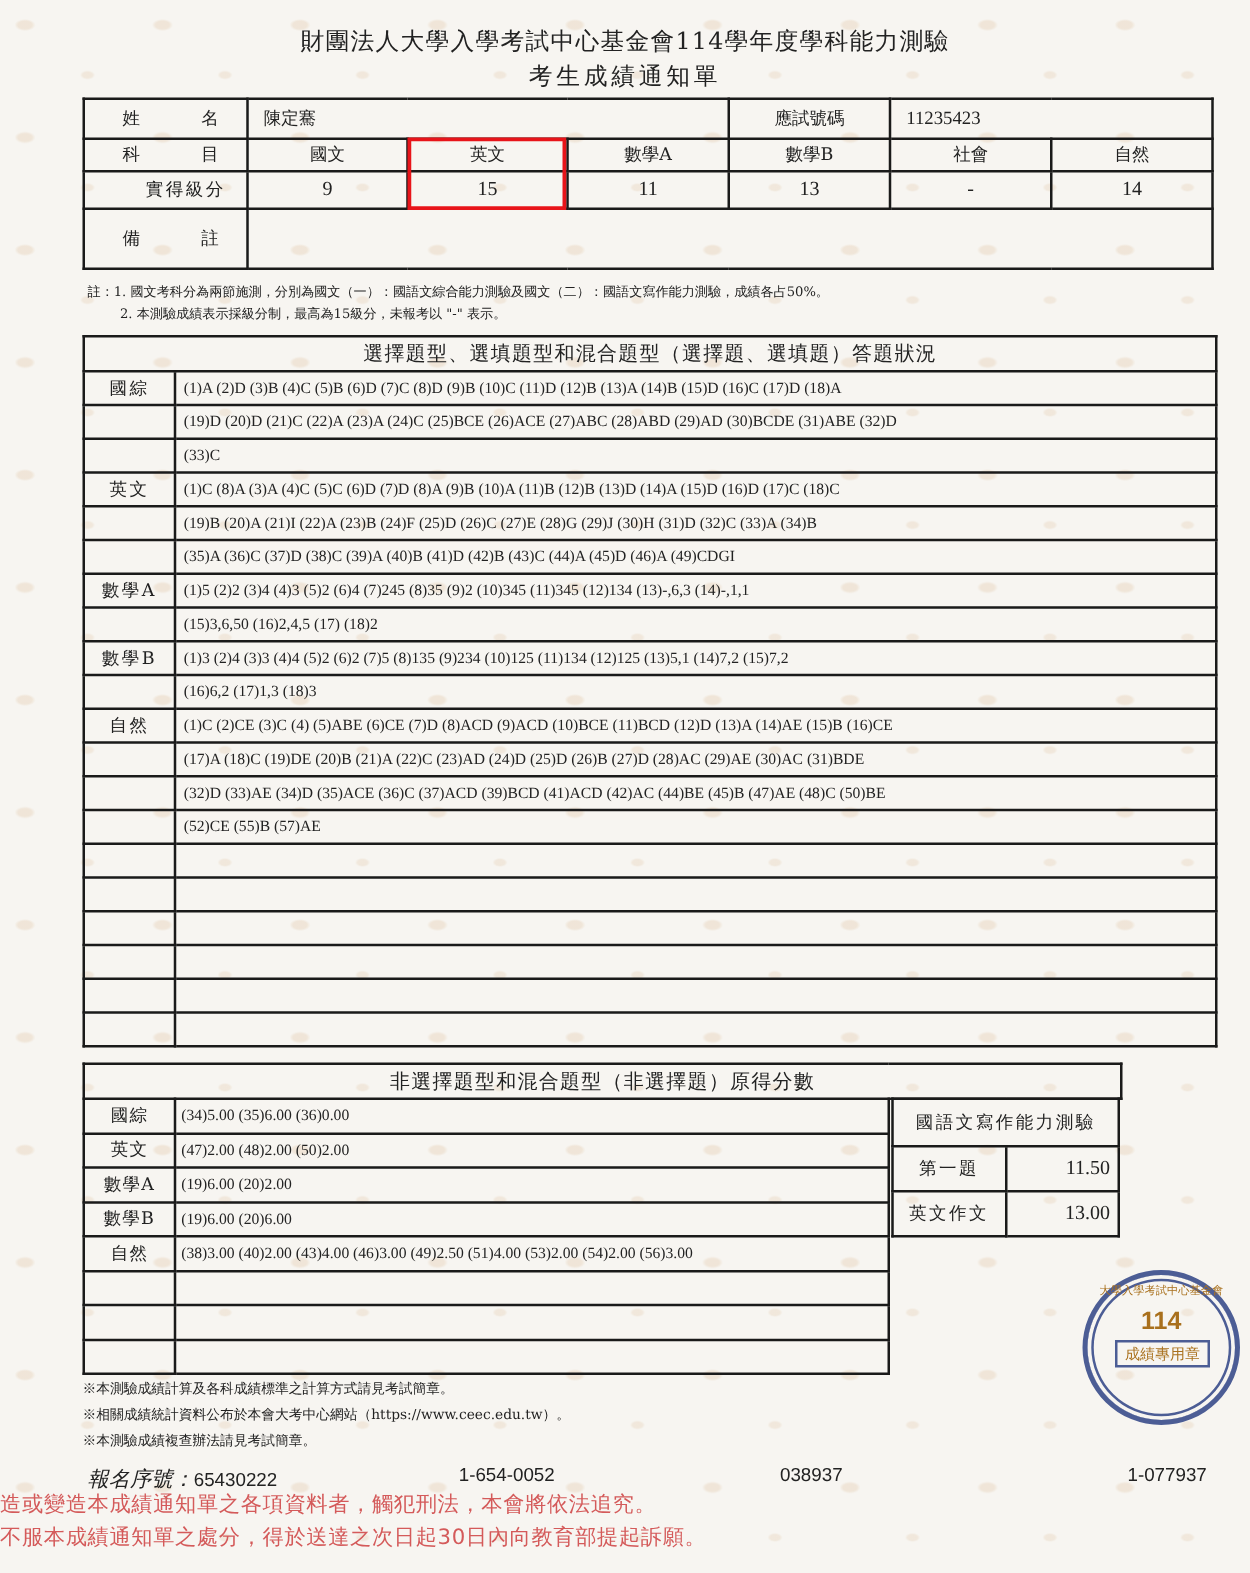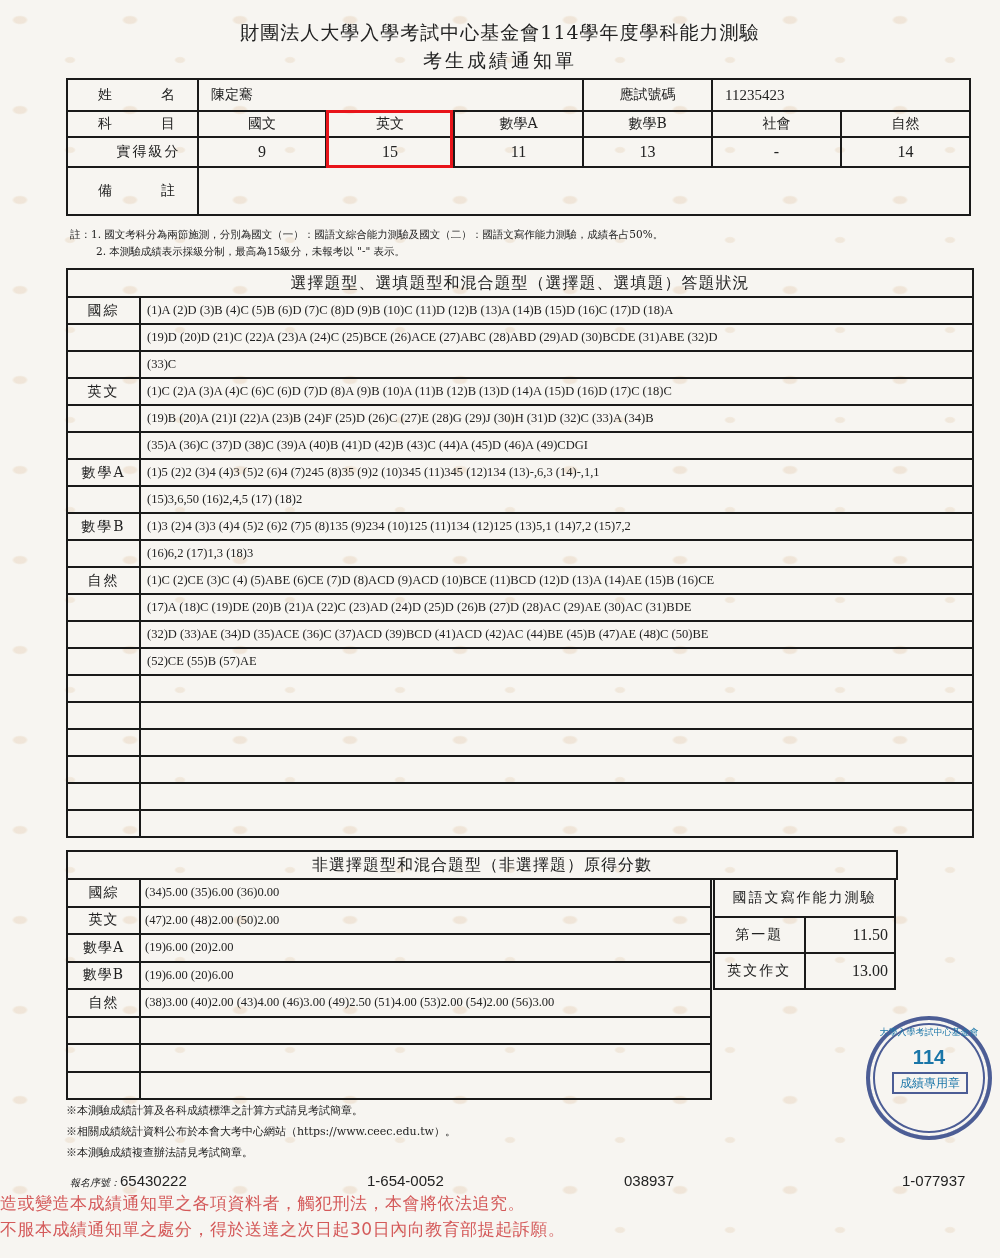--- a/index.html
+++ b/index.html
@@ -63,35 +63,35 @@
   .writing table { position: static; width: 183px; }
   .writing td { font-size: 14px; }
   .writing .cap { text-align: center; letter-spacing: 2px; height: 38px; }
   .writing .k { text-align: center; letter-spacing: 2px; height: 36px; width: 92px; }
   .writing .v { text-align: right; padding-right: 6px; font-family: "Liberation Serif", serif; font-size: 16px; }
 
   .footnotes { position: absolute; left: 66px; top: 1100px; font-size: 11px; line-height: 21px; }
 
   .footer-row { position: absolute; top: 1172px; font-family: "Liberation Sans", sans-serif; font-size: 15px; color: #222; }
   .f-reg { left: 70px; }
-  .f-reg .lab { font-family: Liberation Serif, serif; font-size: 10px; font-style: italic; text-align: right; }
+  .f-reg .lab { font-family: Liberation Serif, serif; font-size: 17px; font-style: italic; text-align: right; }
   .f-a { left: 367px; }
   .f-b { left: 624px; }
   .f-c { left: 902px; }
 
   .warn { position: absolute; left: 0; font-family: "DejaVu Sans", sans-serif; font-size: 17px; color: #d45a5a; letter-spacing: 0.5px; white-space: nowrap; }
   .w1 { top: 1192px; }
   .w2 { top: 1218px; }
 
   
   .stamp {
     position: absolute; left: 866px; top: 1016px; width: 126px; height: 124px;
     border: 4px solid #3a4d8c; border-radius: 50%;
     box-shadow: inset 0 0 0 3px #f7f5f1, inset 0 0 0 5px #3a4d8c;
-    color: #0369a1; text-align: center; opacity: 0.9;
+    color: #a16207; text-align: center; opacity: 0.9;
   }
   .stamp .yr { position: absolute; top: 26px; left: 0; width: 100%; font-family: "Liberation Sans", sans-serif; font-weight: bold; font-size: 20px; }
   .stamp .lab { position: absolute; top: 52px; left: 22px; width: 76px; border: 2px solid #3a4d8c; font-size: 12px; font-family: "DejaVu Sans", sans-serif; line-height: 18px; }
   .stamp .ring { position: absolute; top: 6px; left: 0; width: 100%; font-size: 9px; font-family: "DejaVu Sans", sans-serif; }
 </style>
 </head>
 <body>
 
 <div class="watermark"></div>
 
@@ -162,21 +162,21 @@
   <tr>
         <td class="subj"></td>
         <td class="ans">(19)D (20)D (21)C (22)A (23)A (24)C (25)BCE (26)ACE (27)ABC (28)ABD (29)AD (30)BCDE (31)ABE (32)D</td>
       </tr>
   <tr>
         <td class="subj"></td>
         <td class="ans">(33)C</td>
       </tr>
   <tr>
         <td class="subj">英文</td>
-        <td class="ans">(1)C (2)A (3)A (4)C (6)C (6)D (7)D (8)A (9)B (10)A (11)B (12)B (13)D (14)A (15)D (16)D (17)C (18)C</td>
+        <td class="ans">(1)C (8)A (3)A (4)C (5)C (6)D (7)D (8)A (9)B (10)A (11)B (12)B (13)D (14)A (15)D (16)D (17)C (18)C</td>
       </tr>
   <tr>
         <td class="subj"></td>
         <td class="ans">(19)B (20)A (21)I (22)A (23)B (24)F (25)D (26)C (27)E (28)G (29)J (30)H (31)D (32)C (33)A (34)B</td>
       </tr>
   <tr>
         <td class="subj"></td>
         <td class="ans">(35)A (36)C (37)D (38)C (39)A (40)B (41)D (42)B (43)C (44)A (45)D (46)A (49)CDGI</td>
       </tr>
   <tr>

